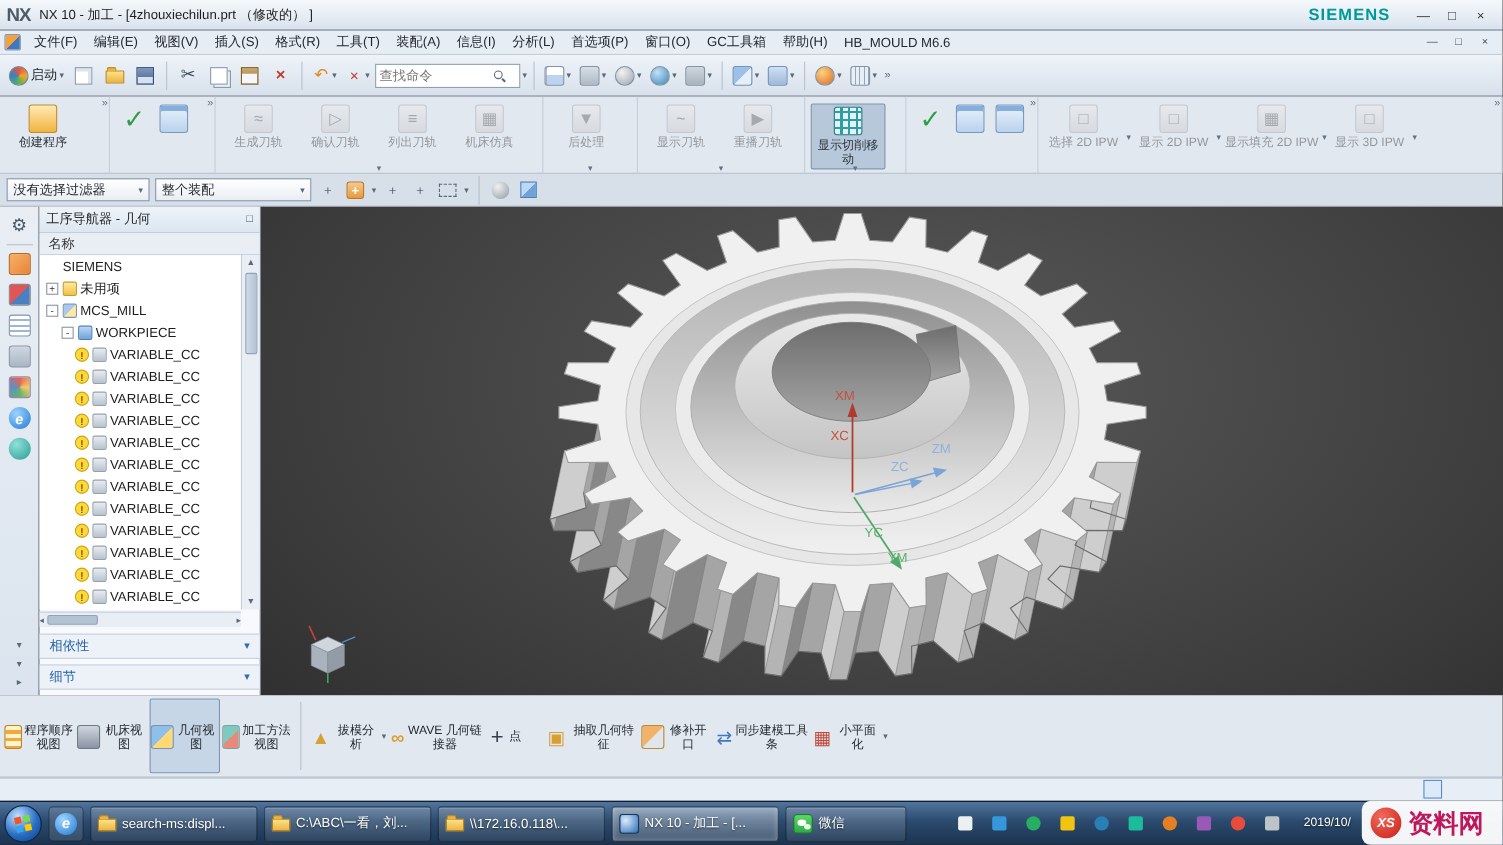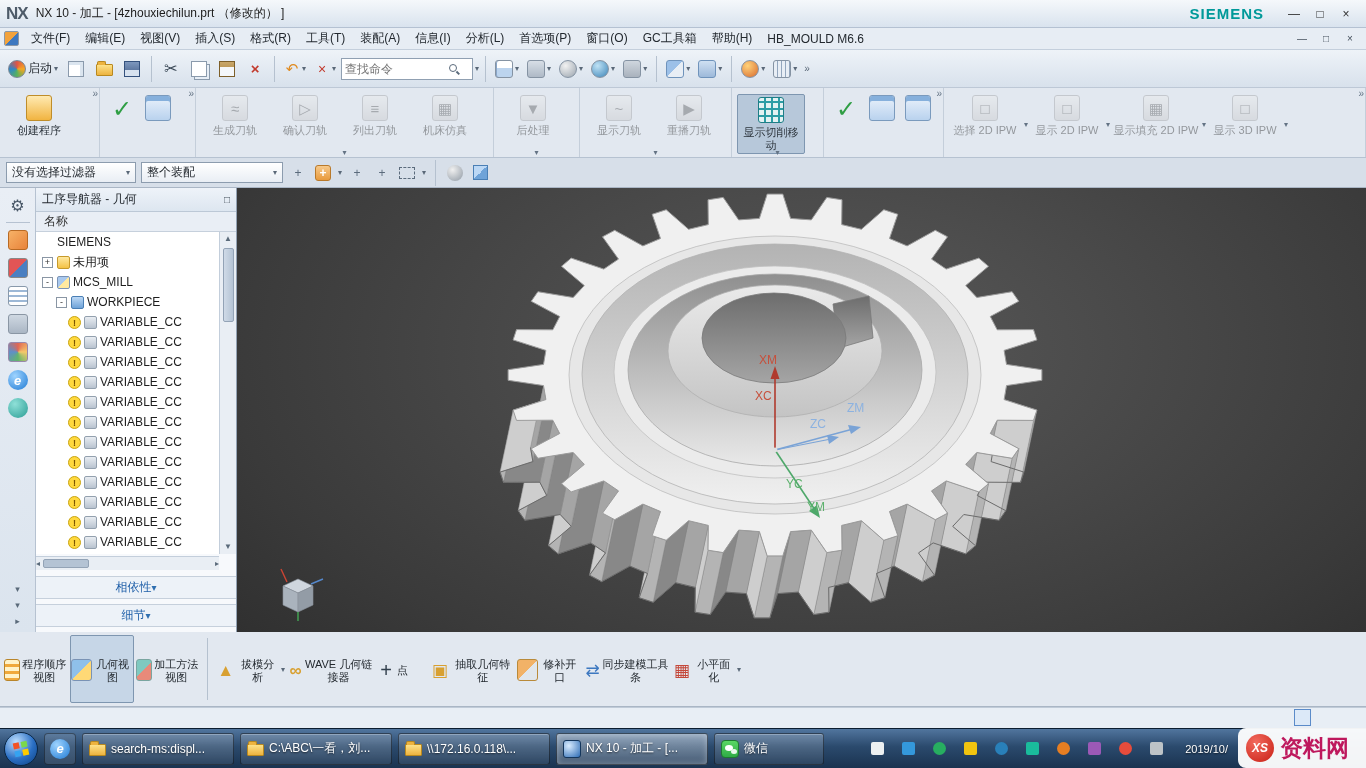--- a/index.html
+++ b/index.html
@@ -110,21 +110,21 @@
   .tic-mcs{background:linear-gradient(135deg,#a9c9ef 50%,#ffe9a0 50%);border:1px solid #7a93b5}
   .tic-wp{background:linear-gradient(#bcd8f5,#6fa3d8);border:1px solid #4a7fb5}
   .tic-warn{background:#ffd83d;border:1px solid #c9a512;border-radius:50%;color:#7a5400;font-weight:bold}
   .tic-warn::before{content:"!"}
   .tic-op{background:linear-gradient(#e9edf2,#b9c3cf);border:1px solid #93a0ae}
   .vscroll{position:absolute;top:44px;right:0;width:17px;height:322px;background:#e9eef4;border-left:1px solid #c3cedb;display:flex;flex-direction:column;align-items:center}
   .varrow{font-size:8px;color:#5a6a7a;height:14px;line-height:14px}
   .vthumb{width:11px;height:74px;background:linear-gradient(90deg,#cfdaE7,#b4c3d4);border:1px solid #93a3b6;border-radius:2px;margin-top:2px}
   .hscroll{position:absolute;top:368px;left:0;right:17px;height:14px;background:#e9eef4;border-top:1px solid #c3cedb;display:flex;align-items:center;font-size:8px;color:#5a6a7a}
   .hthumb{width:46px;height:9px;background:#b4c3d4;border:1px solid #93a3b6;border-radius:2px;margin-left:3px}
-  .nav-sec{position:absolute;left:0;right:0;height:23px;background:#edf2f8;border-top:1px solid #c6d0dc;border-bottom:1px solid #c6d0dc;display:flex;align-items:center;justify-content:center;padding:0 9px;font-size:12px;color:#1f5fa8}
+  .nav-sec{position:absolute;left:0;right:0;height:23px;background:#edf2f8;border-top:1px solid #c6d0dc;border-bottom:1px solid #c6d0dc;display:flex;align-items:center;justify-content:space-between;padding:0 9px;font-size:12px;color:#1f5fa8}
   .sec-dep{top:388px}.sec-det{top:416px}
   .sec-ch{color:#2f6fb0;font-size:10px}
   
   .viewport{position:absolute;left:237px;top:0;width:1192px;height:444px;background:radial-gradient(ellipse 980px 560px at 50% 36%,#595959,#3a3a3a 62%,#242424 100%);overflow:hidden}
   svg{font-family:inherit}
   .axis-t{font-size:12px}
   .at-red{fill:#c6503c}.at-blue{fill:#8cb2e0}.at-green{fill:#5cb16c}
   
   .vbar{top:632px;height:75px;background:#e2e8f0;border-bottom:1px solid #aab6c5;display:flex;align-items:center;padding:2px 4px;gap:2px}
   .vitem{width:64px;height:68px;display:flex;flex-direction:row;align-items:center;font-size:11px;line-height:13px;text-align:center;color:#23292f;border-radius:2px;padding-top:3px}
@@ -145,21 +145,21 @@
   .tb-ie{width:32px;height:32px;border-radius:4px;background:rgba(255,255,255,.12);border:1px solid rgba(0,0,0,.4);color:#fff;display:flex;align-items:center;justify-content:center}
   .tb-ie .bg-ie{width:20px;height:20px;display:flex;align-items:center;justify-content:center}
   .tbtn{width:152px;height:32px;border-radius:3px;background:linear-gradient(rgba(255,255,255,.22),rgba(255,255,255,.08));border:1px solid rgba(0,0,0,.45);box-shadow:inset 0 1px 0 rgba(255,255,255,.25);display:flex;align-items:center;gap:5px;padding:0 6px}
   .tbtn.short{width:110px}
   .tbtn.active{background:linear-gradient(rgba(255,255,255,.42),rgba(255,255,255,.18));box-shadow:inset 0 0 6px rgba(255,255,255,.35)}
   .tbl{font-size:12px;color:#fff;white-space:nowrap;overflow:hidden;text-overflow:ellipsis;text-shadow:0 1px 2px rgba(0,0,0,.6)}
   .tb-nx{width:18px;height:18px;border-radius:3px;background:radial-gradient(circle at 30% 30%,#d9ecff,#2d6cb5);border:1px solid #14365c;flex:0 0 18px}
   .tb-wx{width:18px;height:18px;border-radius:4px;background:linear-gradient(#5ad764,#2fab46);border:1px solid #1d7a30;position:relative;flex:0 0 18px}
   .tb-wx::before{content:"";position:absolute;left:3px;top:4px;width:8px;height:6px;border-radius:50%;background:#fff}
   .tb-wx::after{content:"";position:absolute;left:9px;top:8px;width:6px;height:5px;border-radius:50%;background:#e9f9ec}
-  .tray{margin-left:auto;display:flex;align-items:center;gap:18px;padding-right:134px}
+  .tray{margin-left:auto;display:flex;gap:18px;padding-right:134px}
   .tr-ic{width:13px;height:13px;border-radius:2px}
   .tray-time{font-size:11px;color:#fff;text-shadow:0 1px 2px rgba(0,0,0,.7);margin-left:4px}
   .watermark{position:absolute;right:0;top:728px;height:40px;width:128px;background:rgba(255,255,255,.95);border-radius:8px 0 0 8px;display:flex;align-items:center;gap:6px;padding:0 8px}
   .wm-circle{width:28px;height:28px;border-radius:50%;background:radial-gradient(circle at 35% 30%,#f26a5e,#c81e14);color:#fff;font-weight:bold;font-style:italic;font-size:12px;display:flex;align-items:center;justify-content:center}
   .wm-text{color:#be185d;font-weight:bold;font-size:23px}
   .float-sq{position:absolute;left:1294px;top:709px;width:17px;height:17px;background:#dce9f8;border:1px solid #5b8bc9}
 </style>
 </head>
 <body>
 
@@ -649,20 +649,24 @@
       </g>
     </svg>
   </div>
 </div>
 
 <div class="band vbar">
   <div class="vitem">
     <span class="vic vic-prog"></span>
     <span>程序顺序视图</span>
   </div>
+  <div class="vitem">
+    <span class="vic vic-mach"></span>
+    <span>机床视图</span>
+  </div>
   <div class="vitem active">
     <span class="vic vic-geom"></span>
     <span>几何视图</span>
   </div>
   <div class="vitem">
     <span class="vic vic-meth"></span>
     <span>加工方法视图</span>
   </div>
   <span class="vsep"></span>
   <div class="vitem">

